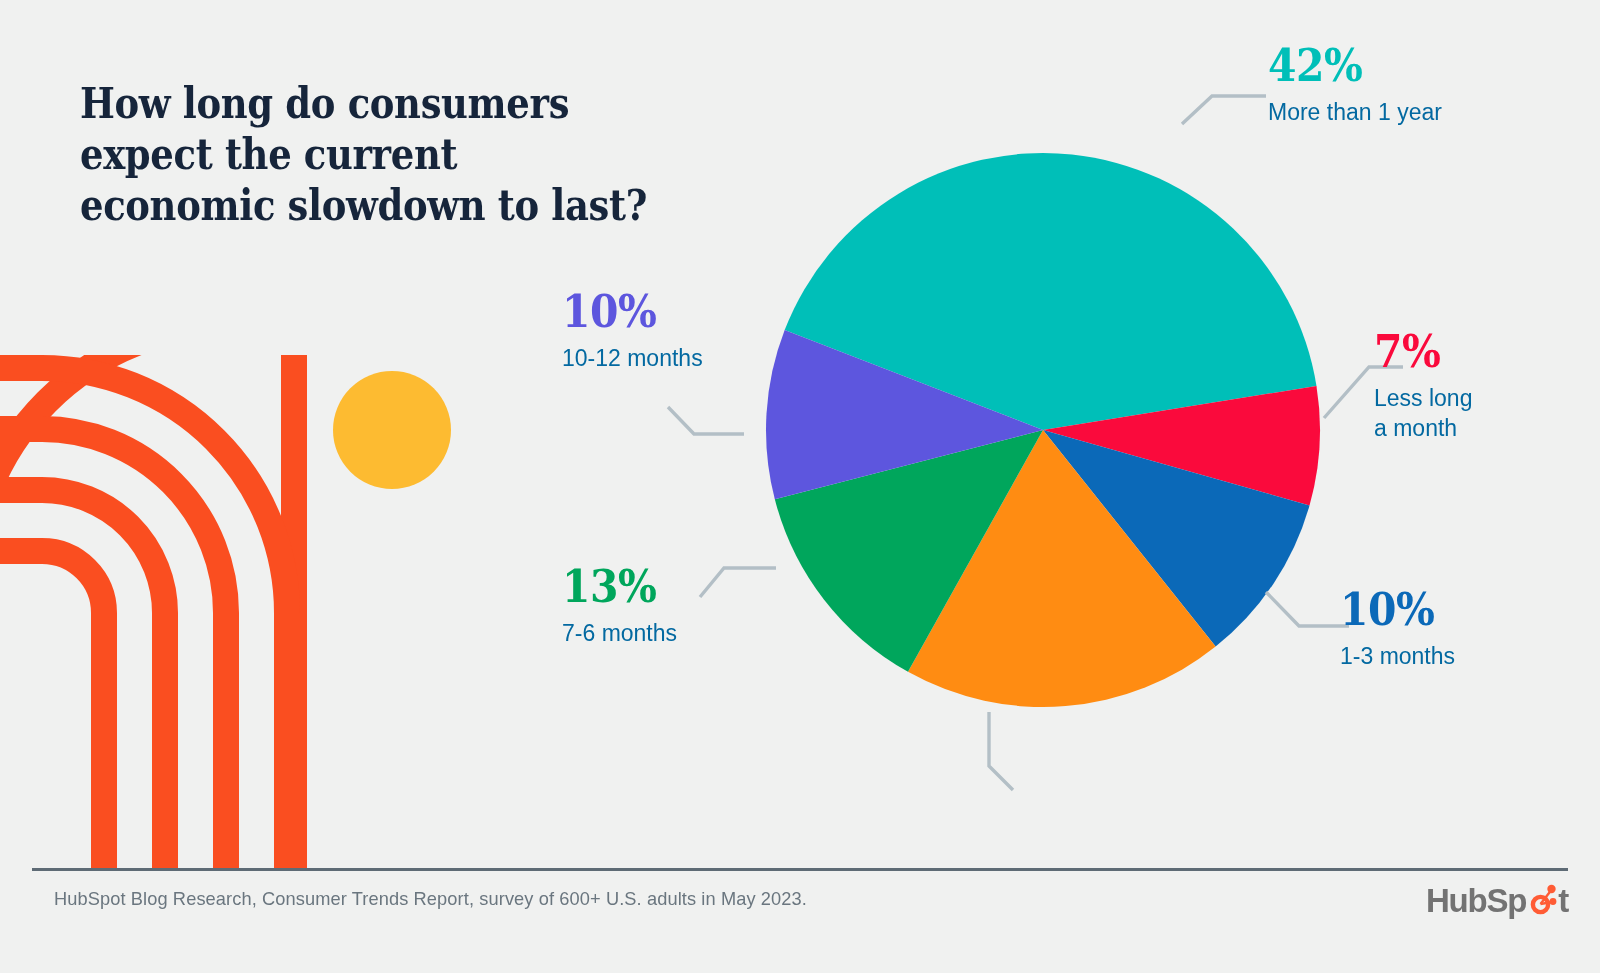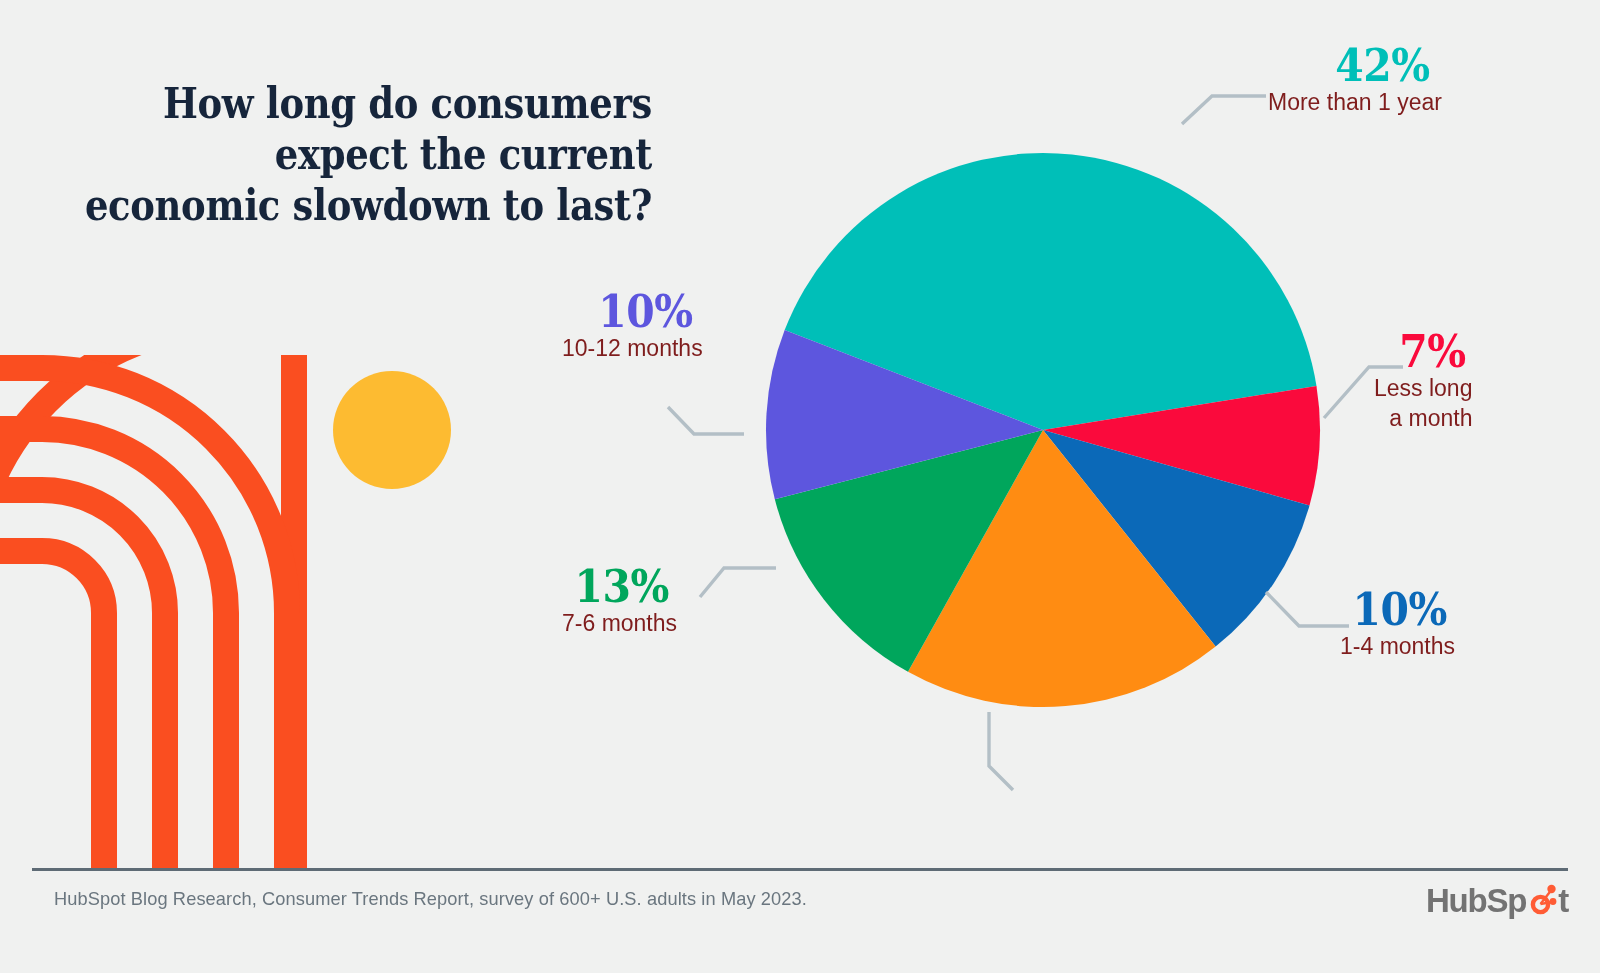--- a/index.html
+++ b/index.html
@@ -12,21 +12,20 @@
     background: #F0F1F0;
     font-family: "Liberation Sans", sans-serif;
     overflow: hidden;
     position: relative;
   }
   .stage {
     position: absolute;
     left: 0; top: 0;
     width: 1600px;
     height: 973px;
-    text-align: right;
   }
 
   
   #title {
     position: absolute;
     left: 80px;
     top: 78px;
     width: 650px;
     font-family: "DejaVu Serif", "Liberation Serif", serif;
     font-weight: 700;
@@ -78,21 +77,22 @@
     line-height: 1;
     letter-spacing: -0.5px;
     transform: scaleX(0.93);
     transform-origin: left top;
     white-space: nowrap;
   }
   .callout .cap {
     font-family: "Liberation Sans", sans-serif;
     font-size: 23px;
     line-height: 1.30;
-    color: #7f1d1d;
+    color: #0369a1;
+    margin-top: 10px;
     white-space: pre-line;
   }
 
   #c-42  { left: 1268px; top: 44px;  }
   #c-7   { left: 1374px; top: 330px; }
   #c-10b { left: 1340px; top: 588px; }
   #c-19  { left: 1014px; top: 738px; }
   #c-13  { left: 562px;  top: 565px; }
   #c-10p { left: 562px;  top: 290px; }
 
@@ -191,21 +191,21 @@
   </div>
 
   <div class="callout" id="c-7">
     <div class="pct" style="color:#FA0A3C">7%</div>
     <div class="cap">Less long
 a month</div>
   </div>
 
   <div class="callout" id="c-10b">
     <div class="pct" style="color:#0B69B8">10%</div>
-    <div class="cap">1-4 months</div>
+    <div class="cap">1-3 months</div>
   </div>
 
 
   <div class="callout" id="c-13">
     <div class="pct" style="color:#00A65C">13%</div>
     <div class="cap">7-6 months</div>
   </div>
 
   <div class="callout" id="c-10p">
     <div class="pct" style="color:#5D56DE">10%</div>

